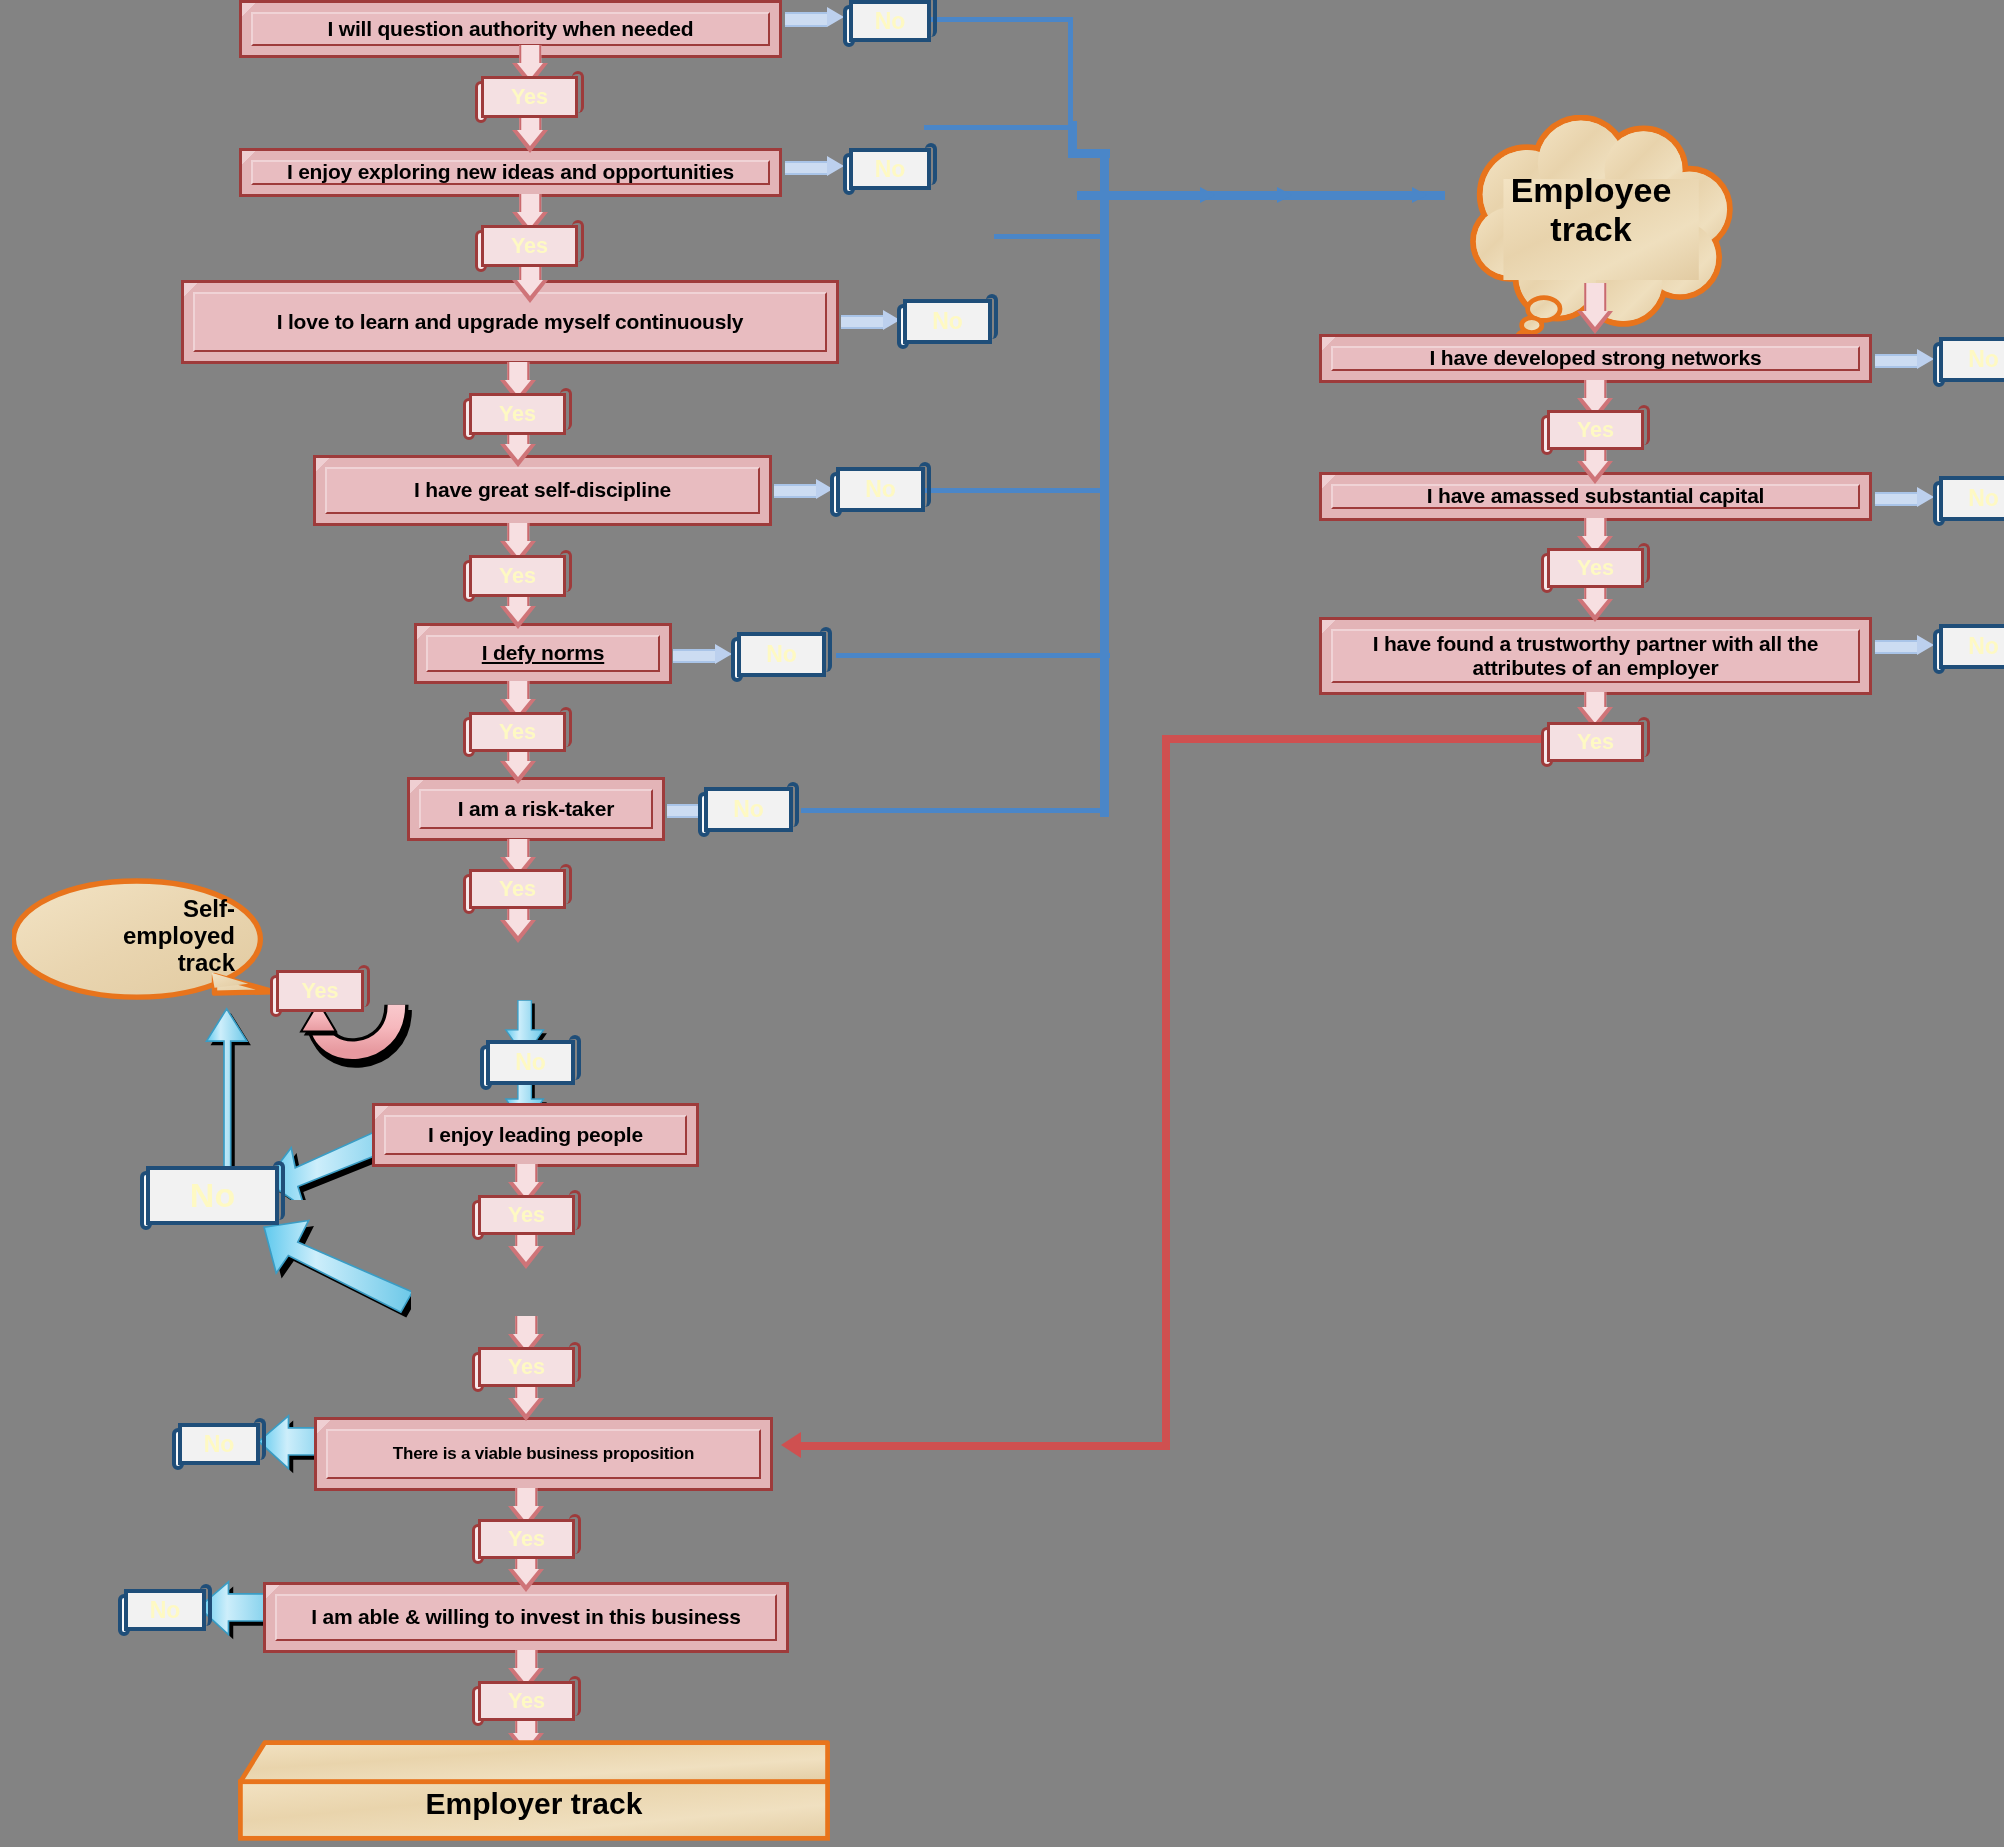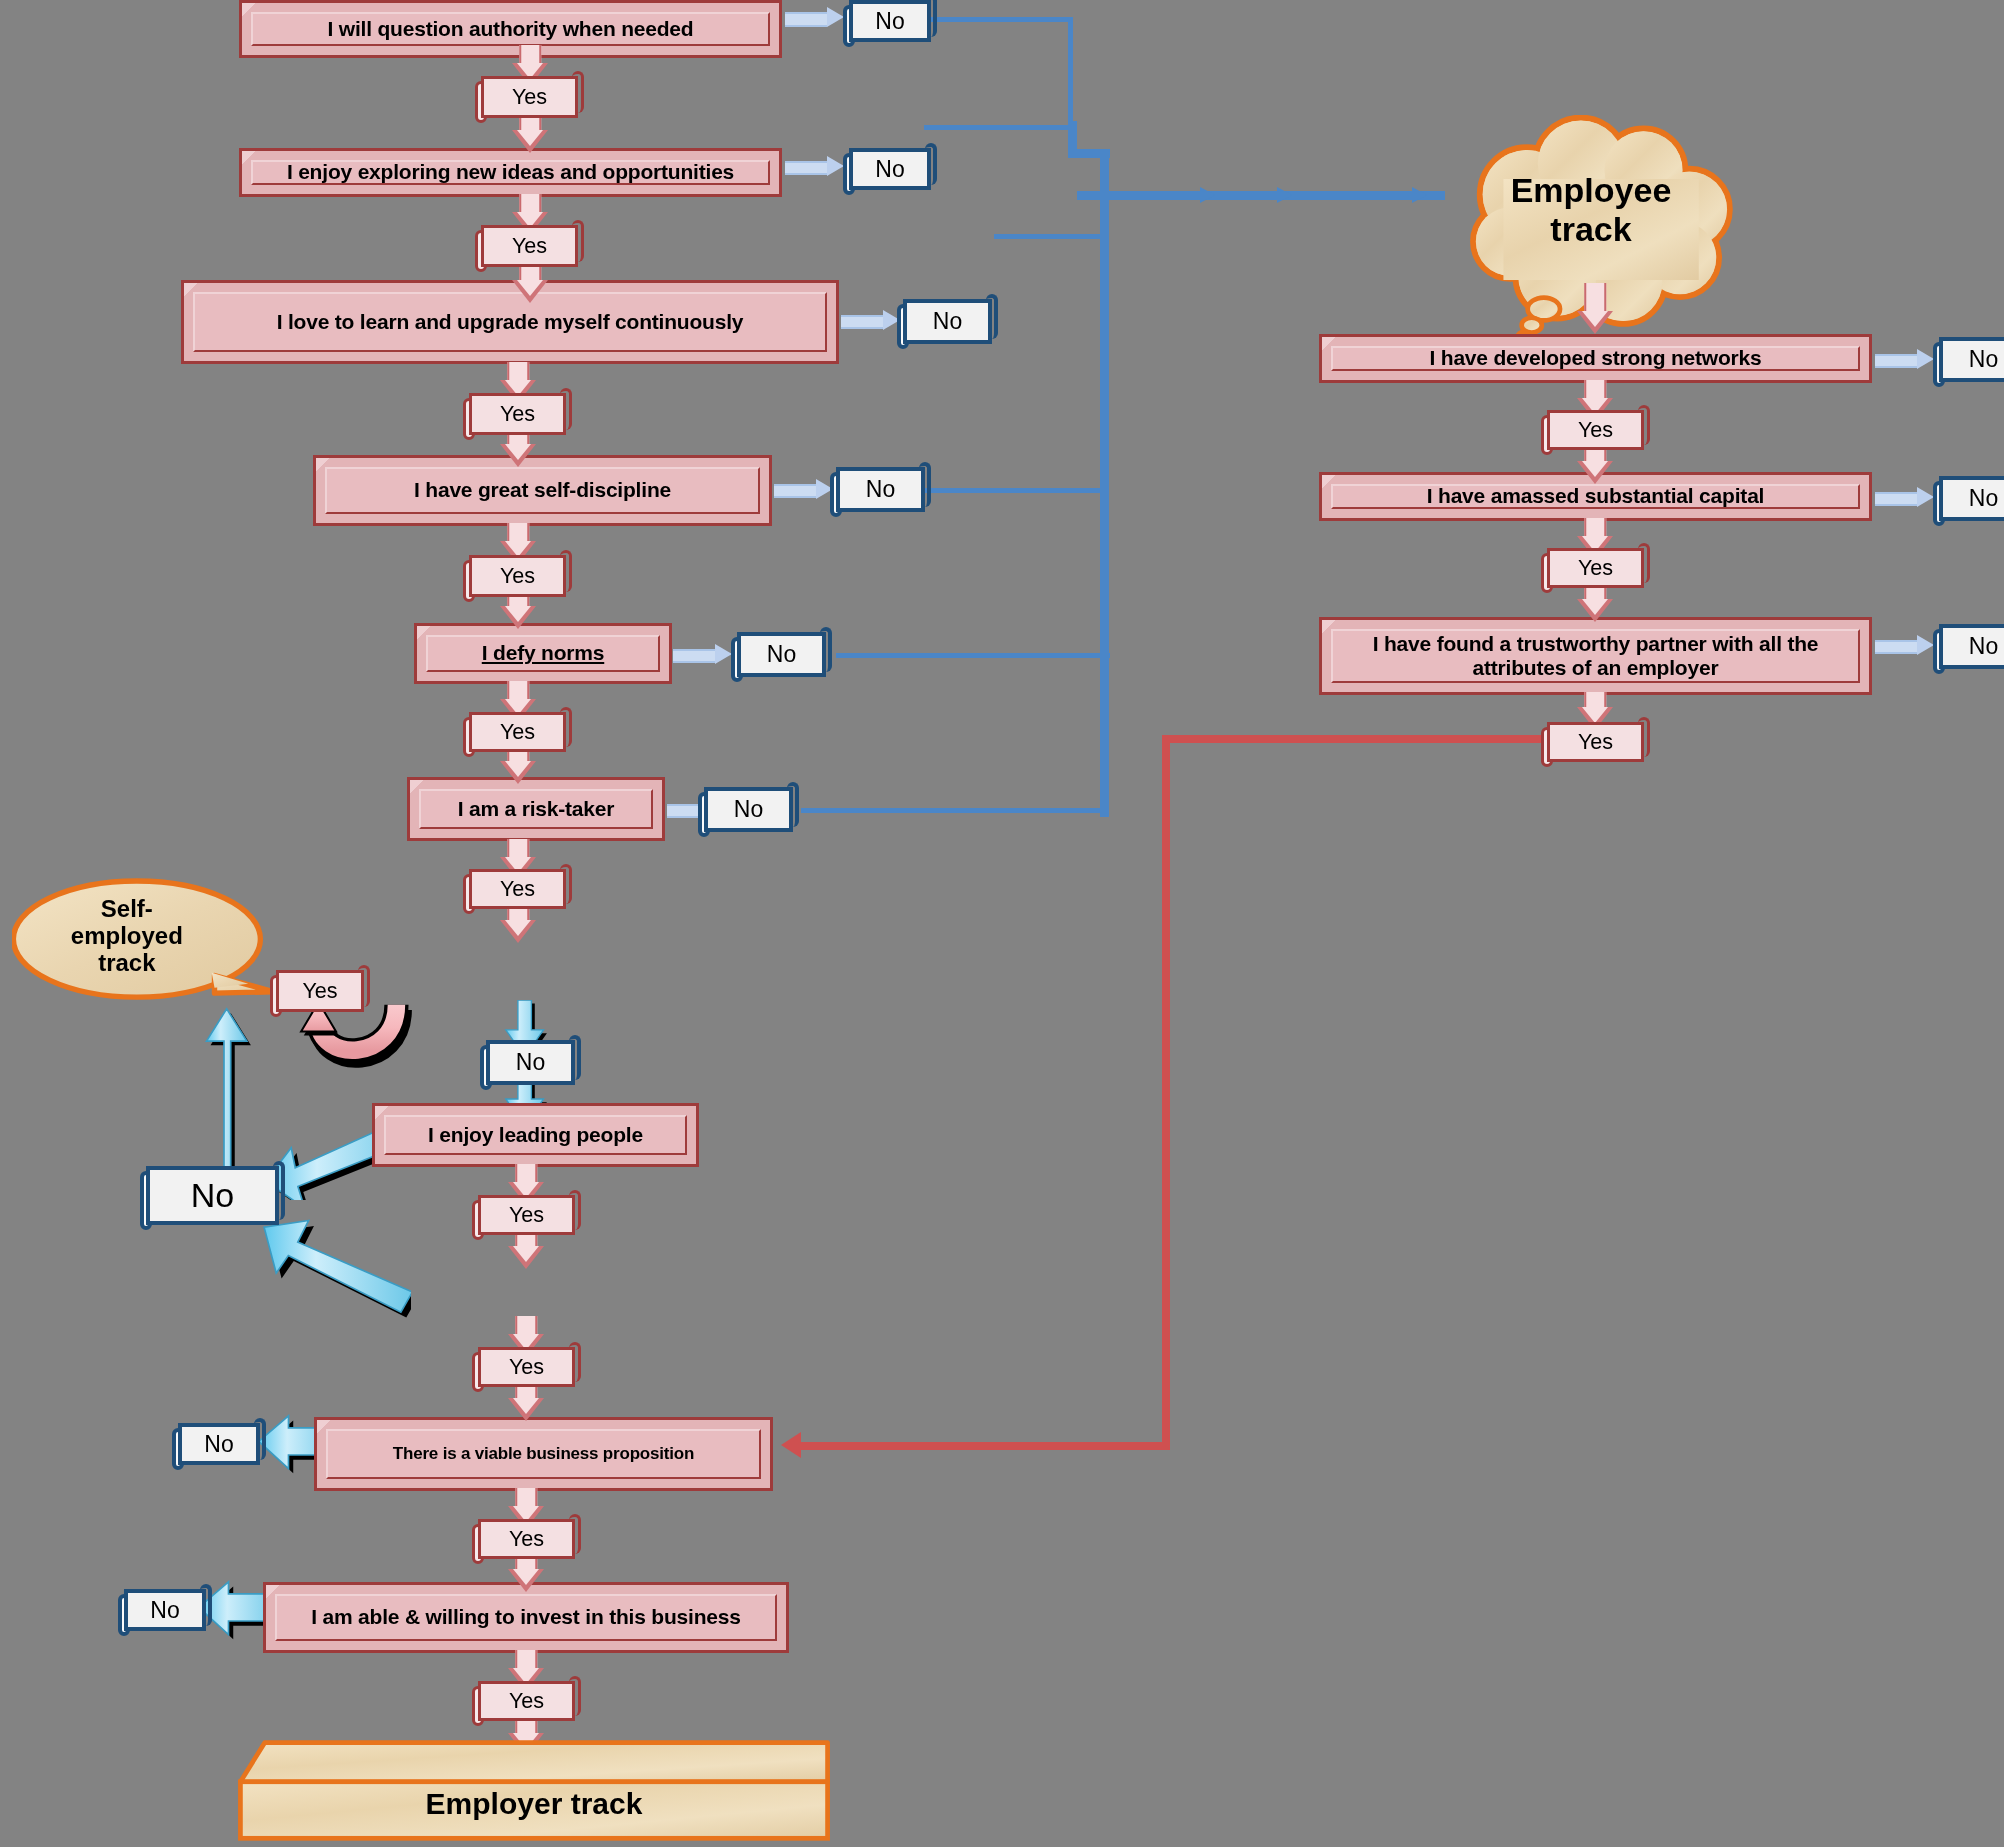--- a/index.html
+++ b/index.html
@@ -16,21 +16,21 @@
         border-right:2px solid #9e3b3b;border-bottom:2px solid #9e3b3b;}
   .qbox .bevtl{position:absolute;left:0;top:0;width:100%;height:100%;
         background:linear-gradient(135deg,#efcfd2 0 9.4px,transparent 9.4px);pointer-events:none;}
   .qbox .lbl{position:relative;z-index:3;color:#000;font-weight:bold;text-align:center;
         line-height:1.15;padding:0 17.5px;letter-spacing:-0.2px;}
 
   
   .scroll{position:absolute;box-sizing:border-box;display:flex;align-items:center;justify-content:center;}
   .scroll .body{position:absolute;left:6px;top:0;right:6px;bottom:0;box-sizing:border-box;}
   .scroll .curlL,.scroll .curlR{position:absolute;box-sizing:border-box;width:12px;}
-  .scroll .txt{position:relative;z-index:5;font-weight:normal;color:#000000;}
+  .scroll .txt{position:relative;z-index:5;font-weight:bold;color:#fef9c3;}
 
   .scroll.yes .body{background:#f4e0e2;border:3.4px solid #9e3b3b;}
   .scroll.yes .curlL{left:0;top:5.4px;bottom:-5.4px;border:3.4px solid #9e3b3b;border-radius:6px;background:#f7eaec;}
   .scroll.yes .curlR{right:0;top:-5.4px;bottom:5.4px;border:3.4px solid #9e3b3b;border-radius:6px;background:transparent;border-left:none;border-bottom:none;}
 
   .scroll.no .body{background:#f2f2f2;border:4px solid #1f4e79;}
   .scroll.no .curlL{left:0;top:5.4px;bottom:-5.4px;border:4px solid #1f4e79;border-radius:6.7px;background:#fbfbfb;}
   .scroll.no .curlR{right:0;top:-5.4px;bottom:5.4px;border:4px solid #1f4e79;border-radius:6.7px;background:transparent;border-left:none;border-bottom:none;}
 
   
@@ -155,21 +155,21 @@
         <linearGradient id="tanTex2" x1="0" y1="0" x2="1" y2="1">
           <stop offset="0%" stop-color="#f3e4c5"></stop>
           <stop offset="50%" stop-color="#e9d5b0"></stop>
           <stop offset="100%" stop-color="#e1caa0"></stop>
         </linearGradient>
       </defs>
       <ellipse cx="185" cy="92" rx="183" ry="86" fill="url(#tanTex2)" stroke="#e8741c" stroke-width="8"></ellipse>
       <path d="M 300 146 L 388 170 L 300 172 Z" fill="url(#tanTex2)" stroke="#e8741c" stroke-width="8" stroke-linejoin="round"></path>
       <path d="M 296 142 L 350 158 L 300 164 Z" fill="url(#tanTex2)" stroke="none"></path>
     </svg>
-    <div class="txt" style="font-size:24px;left:6.7px;right:40px;top:59px;">
+    <div class="txt" style="font-size:24px;left:6.7px;right:40px;top:59px;text-align:right;">
       <span>Self-</span><br><span>employed</span><br><span>track</span>
     </div>
   </div>
 
   <div class="cyan" style="left:189px;top:998px;width:74px;height:202px;">
     <svg width="74" height="202" viewBox="0 0 110 300">
       <defs>
         <linearGradient id="cy1" x1="0" y1="0" x2="1" y2="0">
           <stop offset="0%" stop-color="#5fc9ee"></stop>
           <stop offset="35%" stop-color="#cdeefb"></stop>

